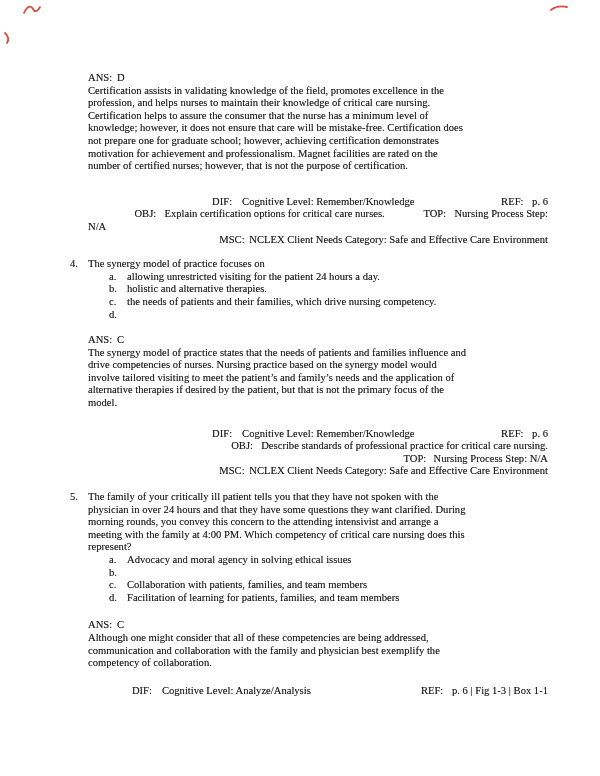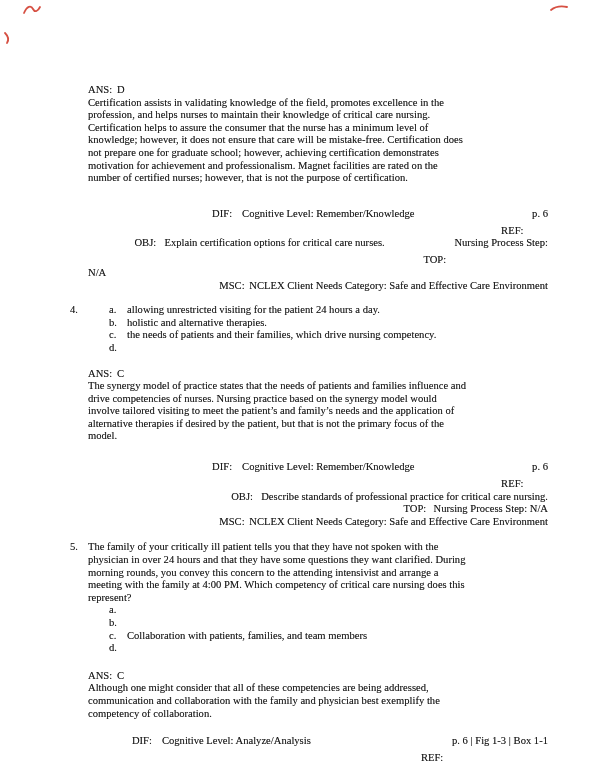--- a/index.html
+++ b/index.html
@@ -15,37 +15,37 @@
     overflow: hidden;
     font-family: "Liberation Serif", "DejaVu Serif", serif;
     font-size: 10.6px;
     line-height: 12.6px;
     color: #1b1b1b;
     text-shadow: 0 0 0.5px rgba(30,30,30,0.5);
   }
   .content {
     position: absolute;
     left: 70px;
-    top: 84px;
+    top: 72px;
     width: 478px;
   }
   .indent { margin-left: 18px; }
   .ml { white-space: pre-line; }
 
   
   .ans-row { display: flex; }
   .ans-label { width: 29px; flex: 0 0 29px; }
 
   
   .meta-row { display: flex; justify-content: flex-end; }
   .m-left  { display: flex; width: 289px; flex: 0 0 289px; }
   .m-left-wide { display: flex; }
   .m-label { width: 30px; flex: 0 0 30px; }
   .m-right { display: flex; }
-  .m-rlabel { width: 31px; flex: 0 0 31px; margin-top: 17px; }
+  .m-rlabel { width: 31px; flex: 0 0 31px; }
 
   
   .question { display: flex; }
   .qnum { width: 18px; flex: 0 0 18px; }
   .qbody { width: 454px; }
   .options { margin-left: 21px; }
   .option { display: flex; }
   .opt-letter { width: 18px; flex: 0 0 18px; }
 
   
@@ -120,20 +120,21 @@
         <span class="m-left-wide">
           <span class="m-label">MSC:</span>
           <span>NCLEX Client Needs Category: Safe and Effective Care Environment</span>
         </span>
       </div>
     </div>
 
     <div class="question mt-q4">
       <span class="qnum">4.</span>
       <div class="qbody">
+        <div>The synergy model of practice focuses on</div>
         <div class="options">
           <div class="option">
             <span class="opt-letter">a.</span>
             <span>allowing unrestricted visiting for the patient 24 hours a day.</span>
           </div>
           <div class="option">
             <span class="opt-letter">b.</span>
             <span>holistic and alternative therapies.</span>
           </div>
           <div class="option">
@@ -194,30 +195,32 @@
       <span class="qnum">5.</span>
       <div class="qbody">
         <div class="ml">The family of your critically ill patient tells you that they have not spoken with the
 physician in over 24 hours and that they have some questions they want clarified. During
 morning rounds, you convey this concern to the attending intensivist and arrange a
 meeting with the family at 4:00 PM. Which competency of critical care nursing does this
 represent?</div>
         <div class="options">
           <div class="option">
             <span class="opt-letter">a.</span>
+            <span>Advocacy and moral agency in solving ethical issues</span>
           </div>
           <div class="option">
             <span class="opt-letter">b.</span>
           </div>
           <div class="option">
             <span class="opt-letter">c.</span>
             <span>Collaboration with patients, families, and team members</span>
           </div>
           <div class="option">
             <span class="opt-letter">d.</span>
+            <span>Facilitation of learning for patients, families, and team members</span>
           </div>
         </div>
       </div>
     </div>
 
     <div class="indent mt-ans3">
       <div class="ans-row">
         <span class="ans-label">ANS:</span>
         <span>C</span>
       </div>

